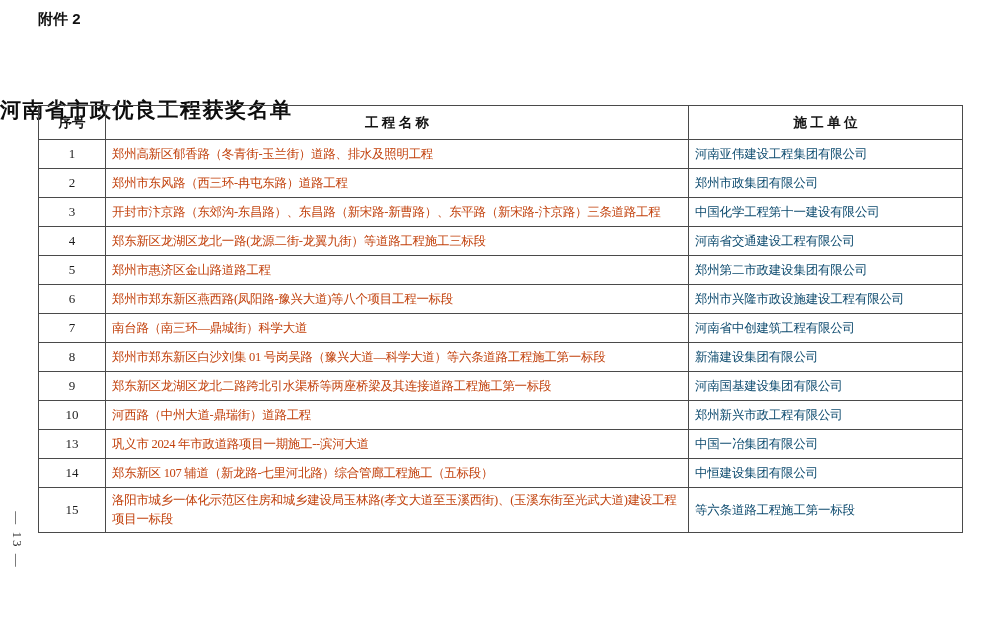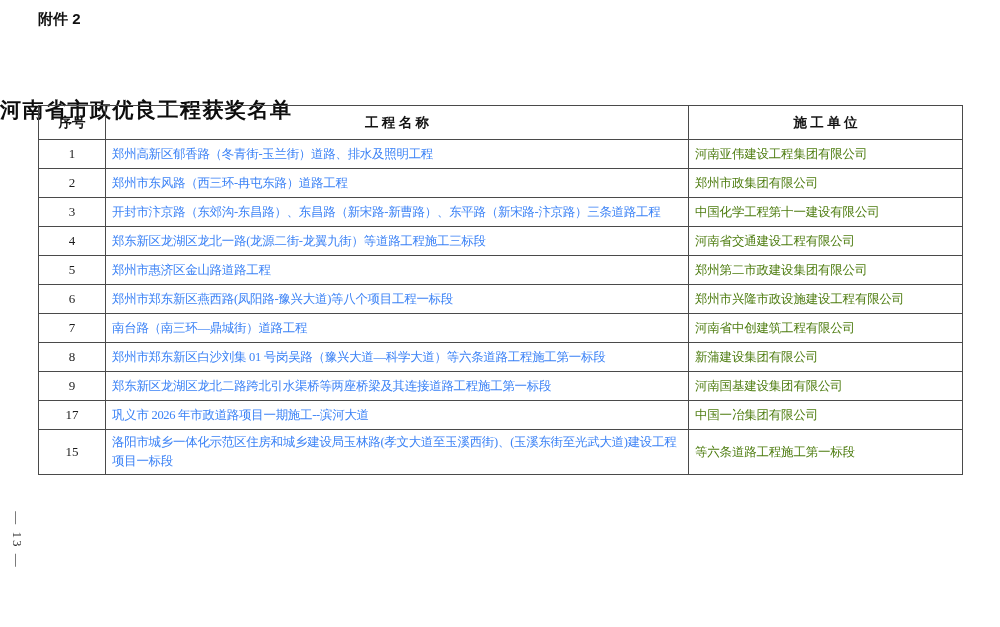--- a/index.html
+++ b/index.html
@@ -71,28 +71,28 @@
   td.col-seq {
     text-align: center;
     font-size: 13px;
     color: #1c1c1c;
   }
   td.col-project {
     text-align: left;
     font-size: 12.5px;
     letter-spacing: -0.3px;
     white-space: nowrap;
-    color: #3b82f6;
+    color: #c2410c;
   }
   td.col-company {
     text-align: left;
     font-size: 12.5px;
     letter-spacing: -0.2px;
     white-space: nowrap;
-    color: #4d7c0f;
+    color: #0c4a6e;
   }
   .award-table tbody tr:last-child { height: 45px; }
   .award-table tbody tr:last-child td.col-project {
     white-space: normal;
     line-height: 1.55;
   }
 </style>
 </head>
 <body>
 
@@ -149,45 +149,55 @@
     </tr>
 
     <tr>
       <td class="col-seq">6</td>
       <td class="col-project">郑州市郑东新区燕西路(凤阳路-豫兴大道)等八个项目工程一标段</td>
       <td class="col-company">郑州市兴隆市政设施建设工程有限公司</td>
     </tr>
 
     <tr>
       <td class="col-seq">7</td>
-      <td class="col-project">南台路（南三环—鼎城街）道路工程</td>
+      <td class="col-project">南台路（南三环—鼎城街）科学大道</td>
       <td class="col-company">河南省中创建筑工程有限公司</td>
     </tr>
 
     <tr>
       <td class="col-seq">8</td>
       <td class="col-project">郑州市郑东新区白沙刘集 01 号岗吴路（豫兴大道—科学大道）等六条道路工程施工第一标段</td>
       <td class="col-company">新蒲建设集团有限公司</td>
     </tr>
 
     <tr>
       <td class="col-seq">9</td>
       <td class="col-project">郑东新区龙湖区龙北二路跨北引水渠桥等两座桥梁及其连接道路工程施工第一标段</td>
       <td class="col-company">河南国基建设集团有限公司</td>
     </tr>
 
-
-
-
-    <tr>
-      <td class="col-seq">17</td>
-      <td class="col-project">巩义市 2026 年市政道路项目一期施工--滨河大道</td>
+    <tr>
+      <td class="col-seq">10</td>
+      <td class="col-project">河西路（中州大道-鼎瑞街）道路工程</td>
+      <td class="col-company">郑州新兴市政工程有限公司</td>
+    </tr>
+
+
+
+    <tr>
+      <td class="col-seq">13</td>
+      <td class="col-project">巩义市 2024 年市政道路项目一期施工--滨河大道</td>
       <td class="col-company">中国一冶集团有限公司</td>
     </tr>
 
+    <tr>
+      <td class="col-seq">14</td>
+      <td class="col-project">郑东新区 107 辅道（新龙路-七里河北路）综合管廊工程施工（五标段）</td>
+      <td class="col-company">中恒建设集团有限公司</td>
+    </tr>
 
     <tr>
       <td class="col-seq">15</td>
       <td class="col-project">洛阳市城乡一体化示范区住房和城乡建设局玉林路(孝文大道至玉溪西街)、(玉溪东街至光武大道)建设工程项目一标段</td>
       <td class="col-company">等六条道路工程施工第一标段</td>
     </tr>
   </tbody>
   </table>
 
 </div>

